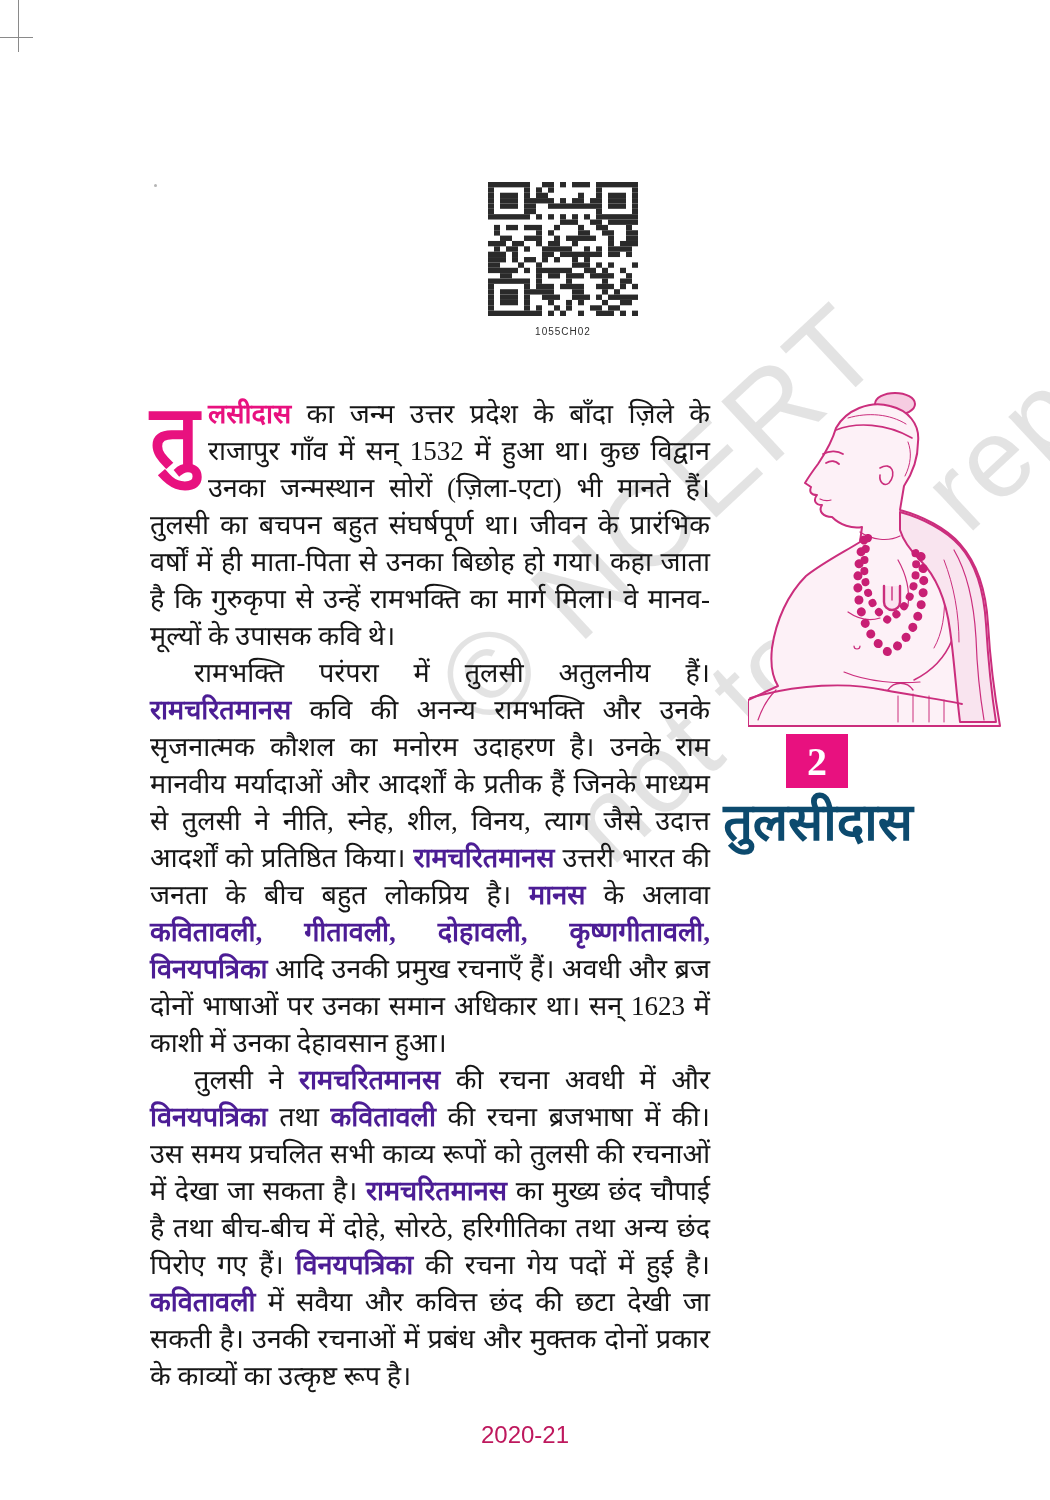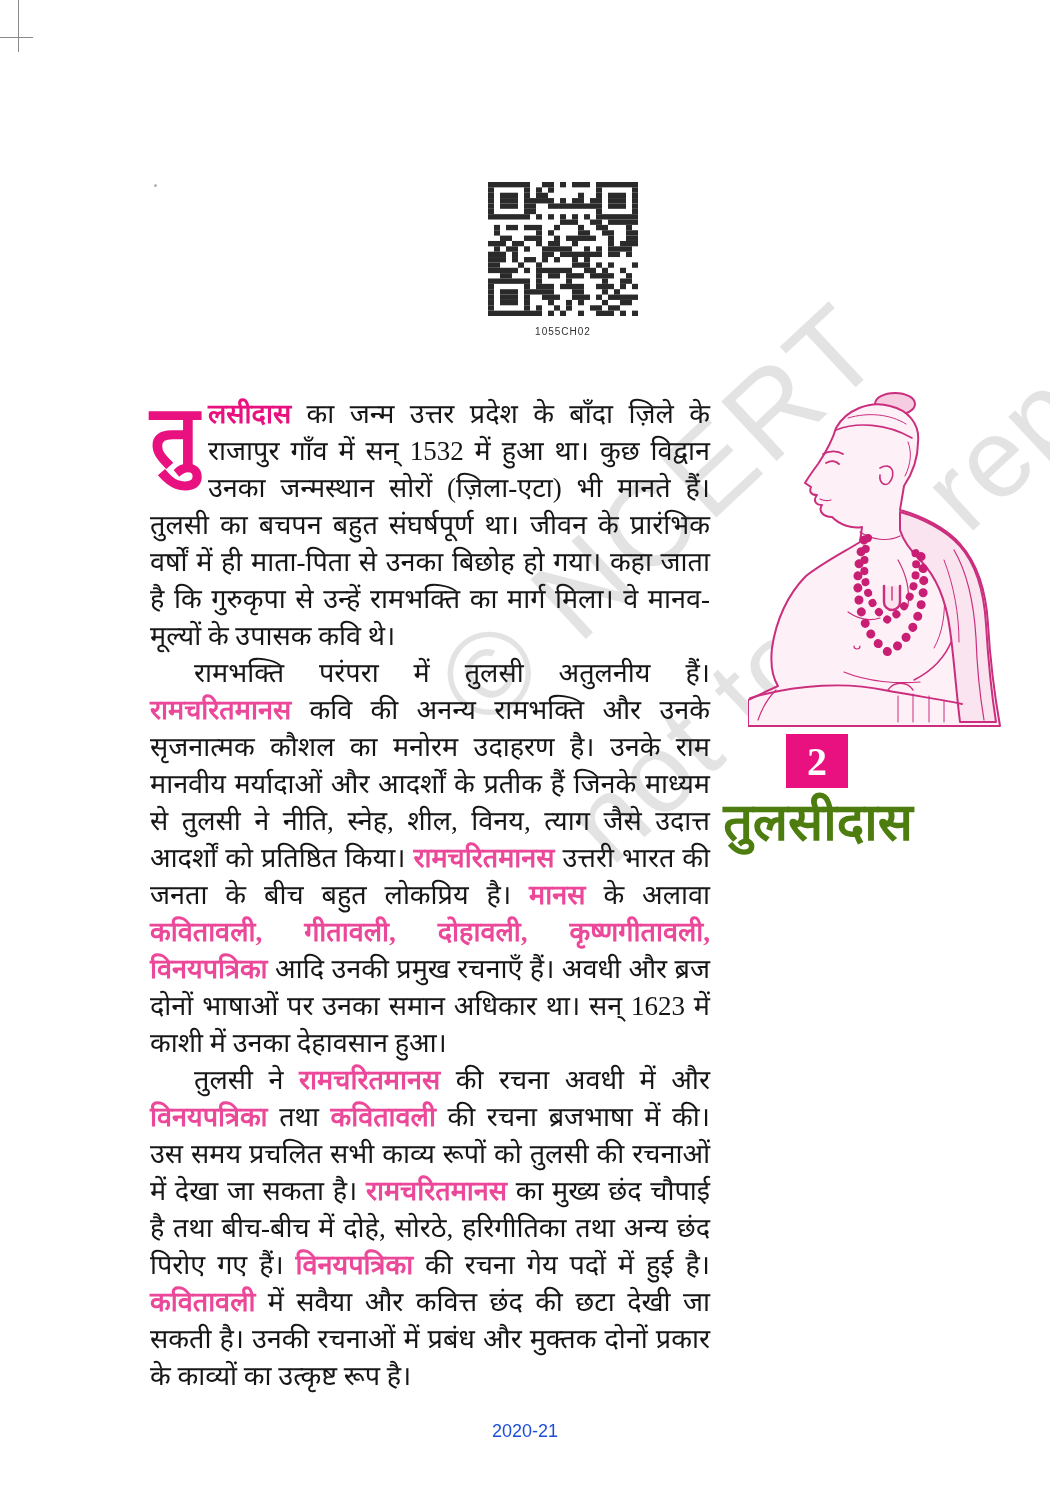--- a/index.html
+++ b/index.html
@@ -41,43 +41,43 @@
     font-size:10px;letter-spacing:1px;color:#2e2e2e;
   }
 
   
   .textblock{
     position:absolute;left:150px;top:396px;width:560px;
     font-size:27px;line-height:37px;text-align:justify;
   }
   .textblock p{margin:0;}
   .textblock p.indent{text-indent:44px;}
-  .textblock b{font-weight:bold;color:#ec4899;}
+  .textblock b{font-weight:bold;color:#4c1d95;}
   .dropcap{
     float:left;font-size:86px;line-height:0.93;
     padding:2px 9px 0 0;color:var(--pink);font-weight:bold;
   }
   .lead{color:var(--pink);font-weight:bold;margin-top:20px;}
 
   
   .illustration{position:absolute;left:748px;top:390px;width:262px;height:338px;}
   .chapter-badge{
     position:absolute;left:786px;top:734px;width:62px;height:54px;
     background:var(--pink);color:#ffffff;display:flex;align-items:center;justify-content:center;
     font-size:40px;font-weight:bold;font-family:"Liberation Serif", serif;
   }
   .chapter-title{
     position:absolute;left:712px;top:792px;width:212px;text-align:center;
-    font-size:52px;font-weight:bold;color:#4d7c0f;white-space:nowrap;line-height:1.2;
+    font-size:52px;font-weight:bold;color:#0c4a6e;white-space:nowrap;line-height:1.2;
   }
 
   .footer{
     position:absolute;left:0;top:1421px;width:100%;text-align:center;
     font-family:"Liberation Sans", "DejaVu Sans", sans-serif;
-    font-size:18px;color:#1d4ed8;
+    font-size:24px;color:#be185d;
   }
 </style>
 </head>
 <body>
 
 <div class="watermark">
   <div class="inner">
     <div class="wm-line1">© NCERT</div>
     <div class="wm-line2">not to be republished</div>
   </div>

